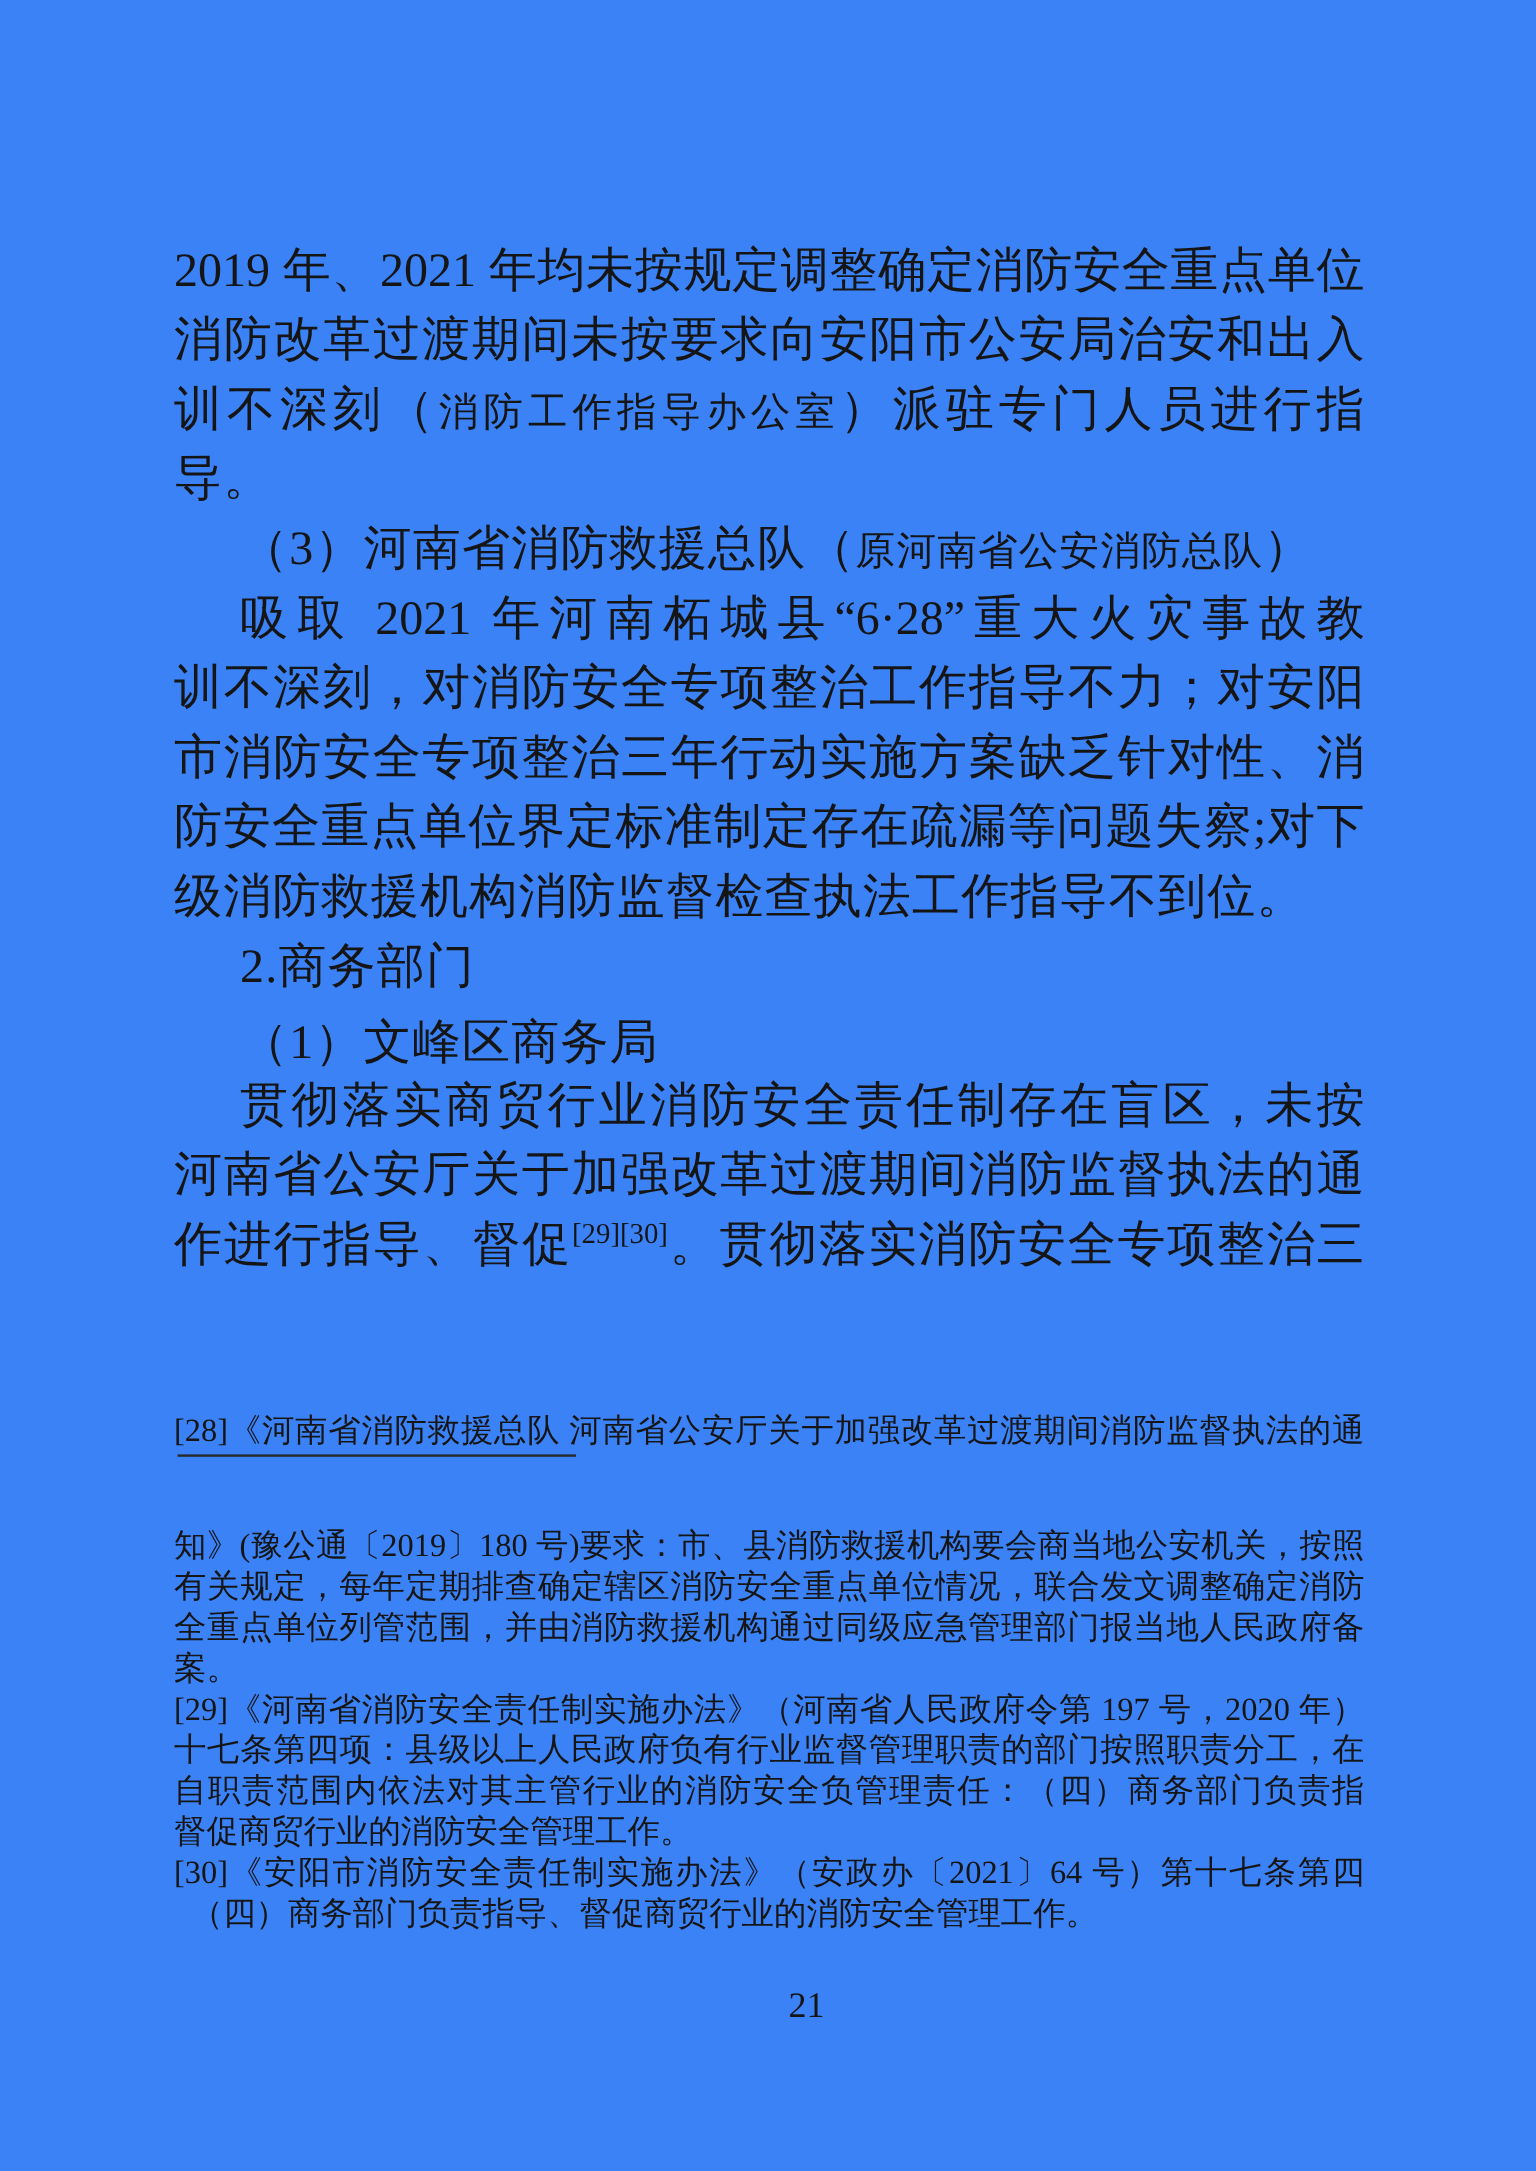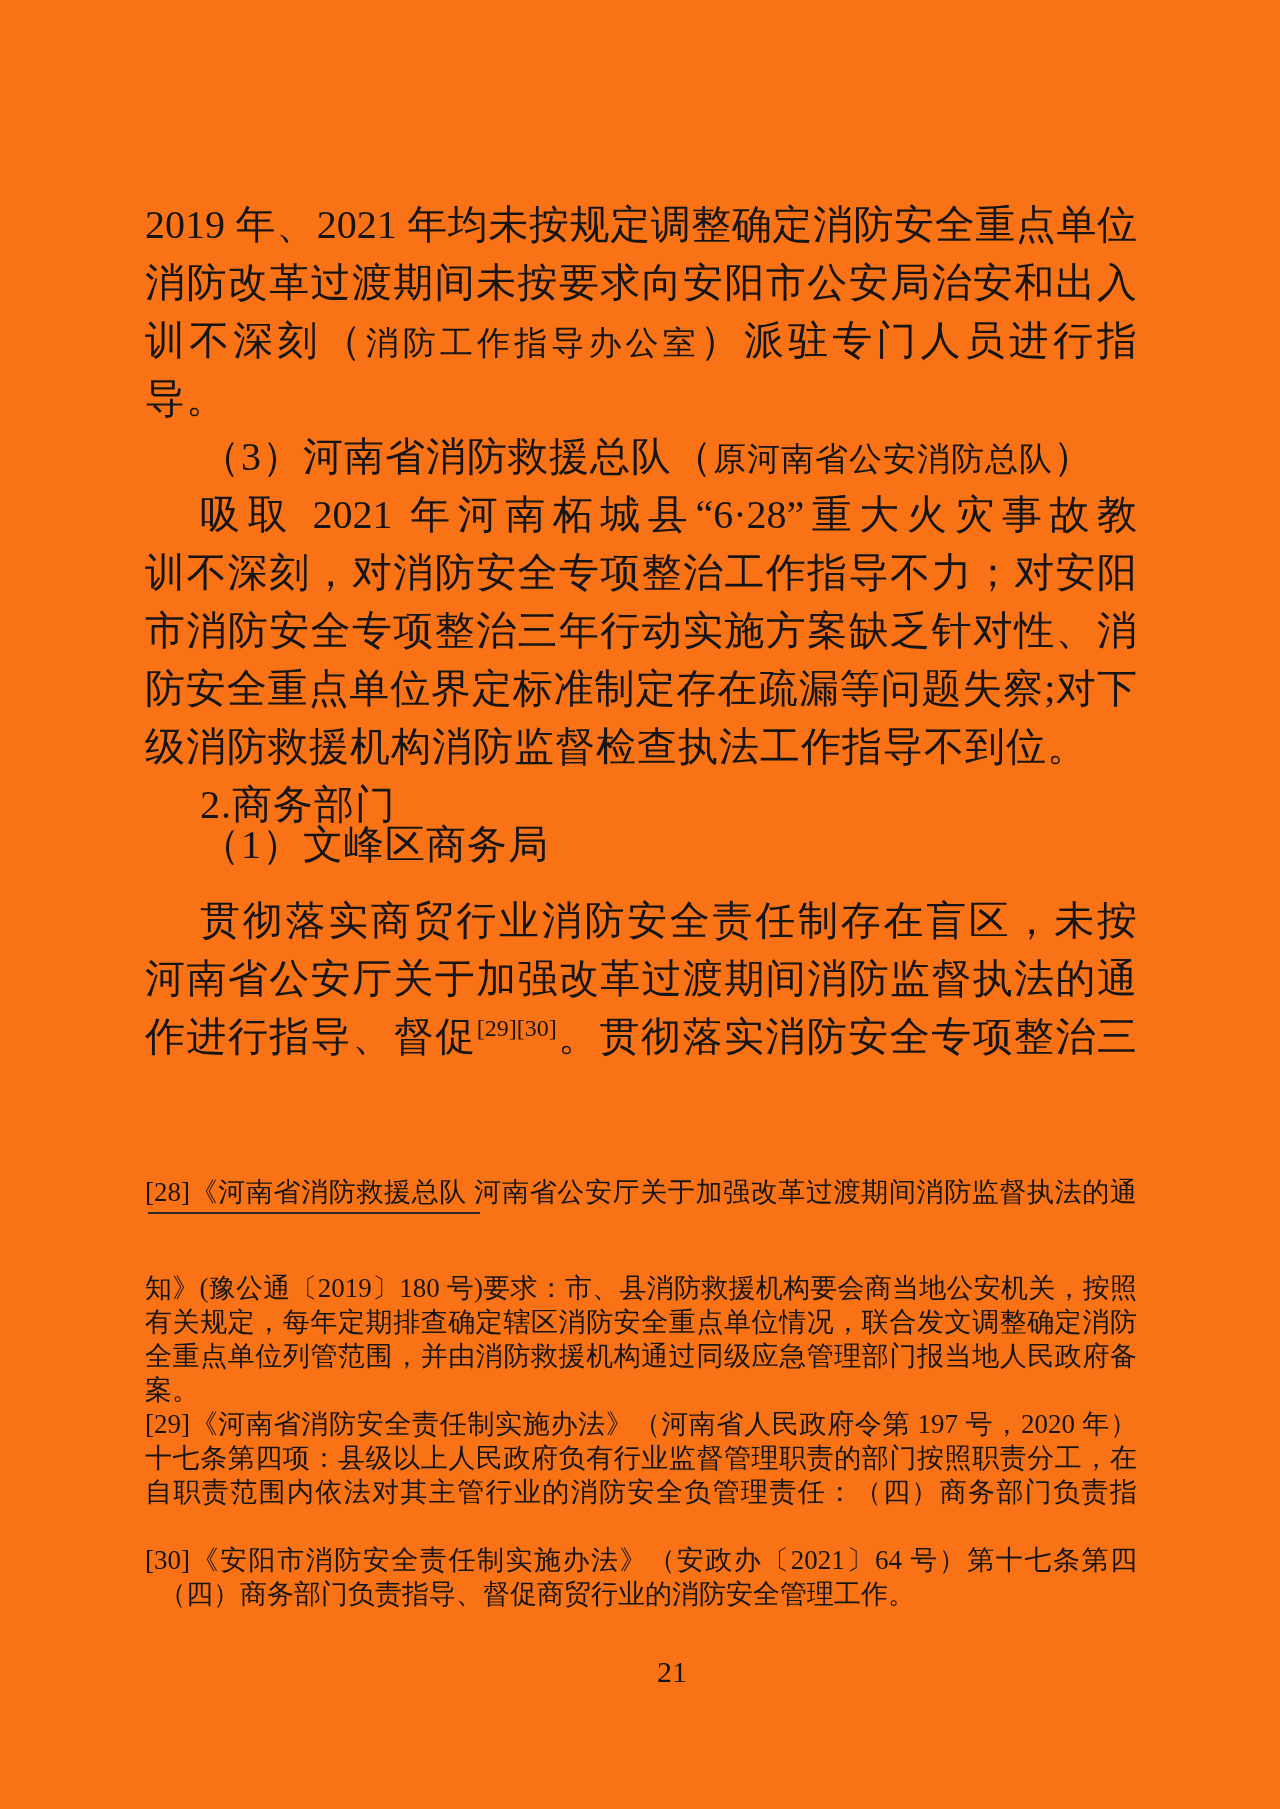--- a/index.html
+++ b/index.html
@@ -1,19 +1,19 @@
 <!DOCTYPE html>
 <html><head>
 <meta charset="utf-8">
 <style>
   html,body{margin:0;padding:0;background:#e8e8e8;}
   #page{
     position:relative;
     width:1280px;height:1809px;
-    background:#f97316;
+    background:#3b82f6;
     margin:0 auto;
     overflow:hidden;
     font-family:"Liberation Serif","DejaVu Serif",serif;
     color:#151515;
   }
   
   .bl{
     position:absolute;
     left:145px;
     width:992px;
@@ -94,36 +94,37 @@
   <div class="bl j" style="top:544px"><span>训不深刻，对消防安全专项整治工作指导不力；对安阳</span></div>
 
   <div class="bl j" style="top:602px"><span>市消防安全专项整治三年行动实施方案缺乏针对性、消</span></div>
 
   <div class="bl j" style="top:660px"><span>防安全重点单位界定标准制定存在疏漏等问题失察;对下</span></div>
 
   <div class="bl" style="top:718px"><span>级消防救援机构消防监督检查执法工作指导不到位。</span></div>
 
   <div class="bl indent" style="top:776px"><span>2.商务部门</span></div>
 
-  <div class="bl indent" style="top:816px"><span>（1）文峰区商务局</span></div>
+  <div class="bl indent" style="top:840px"><span>（1）文峰区商务局</span></div>
 
   <div class="bl j indent" style="top:892px"><span>贯彻落实商贸行业消防安全责任制存在盲区，未按</span></div>
 
   <div class="bl j" style="top:950px"><span>河南省公安厅关于加强改革过渡期间消防监督执法的通</span></div>
 
   <div class="bl j" style="top:1008px"><span>作进行指导、督促</span><span class="sup">[29][30]</span><span>。贯彻落实消防安全专项整治三</span></div>
 
   <div class="fnsep"></div>
 
   <div class="fn j" style="top:1175px"><span>[28]《河南省消防救援总队 河南省公安厅关于加强改革过渡期间消防监督执法的通</span></div>
   <div class="fn j" style="top:1271px"><span>知》(豫公通〔2019〕180 号)要求：市、县消防救援机构要会商当地公安机关，按照</span></div>
   <div class="fn j" style="top:1305px"><span>有关规定，每年定期排查确定辖区消防安全重点单位情况，联合发文调整确定消防安</span></div>
   <div class="fn j" style="top:1339px"><span>全重点单位列管范围，并由消防救援机构通过同级应急管理部门报当地人民政府备</span></div>
   <div class="fn" style="top:1373px"><span>案。</span></div>
   <div class="fn j" style="top:1407px"><span>[29]《河南省消防安全责任制实施办法》（河南省人民政府令第 197 号，2020 年）第</span></div>
   <div class="fn j" style="top:1441px"><span>十七条第四项：县级以上人民政府负有行业监督管理职责的部门按照职责分工，在各</span></div>
   <div class="fn j" style="top:1475px"><span>自职责范围内依法对其主管行业的消防安全负管理责任：（四）商务部门负责指导、</span></div>
+  <div class="fn" style="top:1509px"><span>督促商贸行业的消防安全管理工作。</span></div>
   <div class="fn j" style="top:1543px"><span>[30]《安阳市消防安全责任制实施办法》（安政办〔2021〕64 号）第十七条第四项：</span></div>
   <div class="fn ind2" style="top:1577px"><span>（四）商务部门负责指导、督促商贸行业的消防安全管理工作。</span></div>
 
   <div class="pagenum">21</div>
 
 </div>
 
 </body></html>

